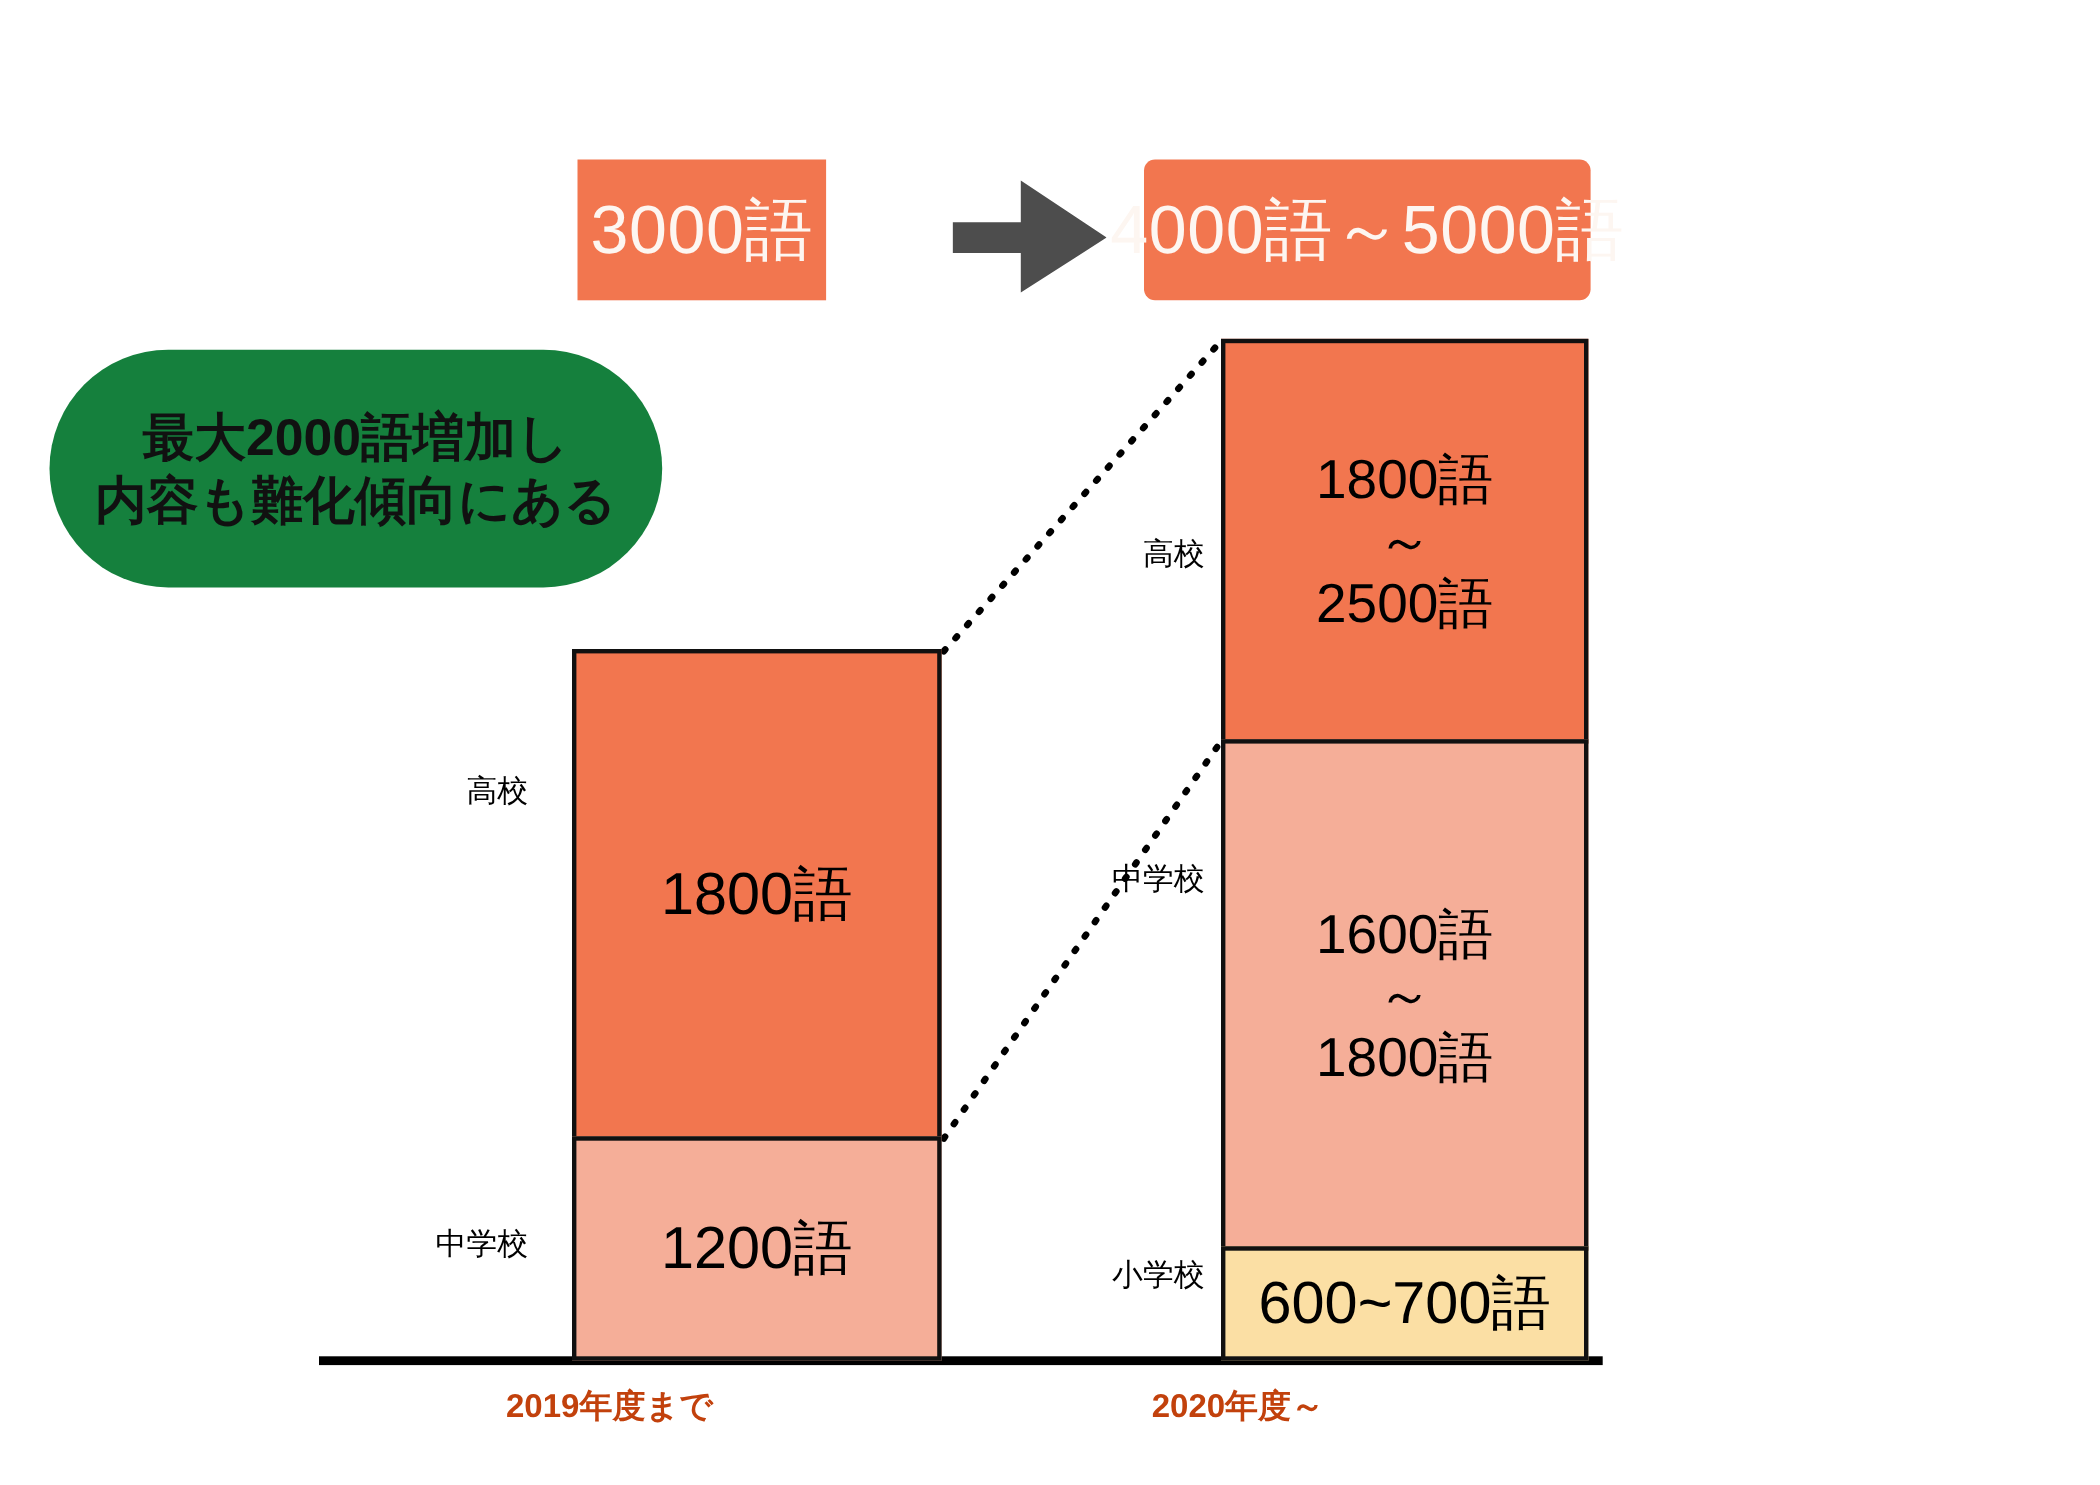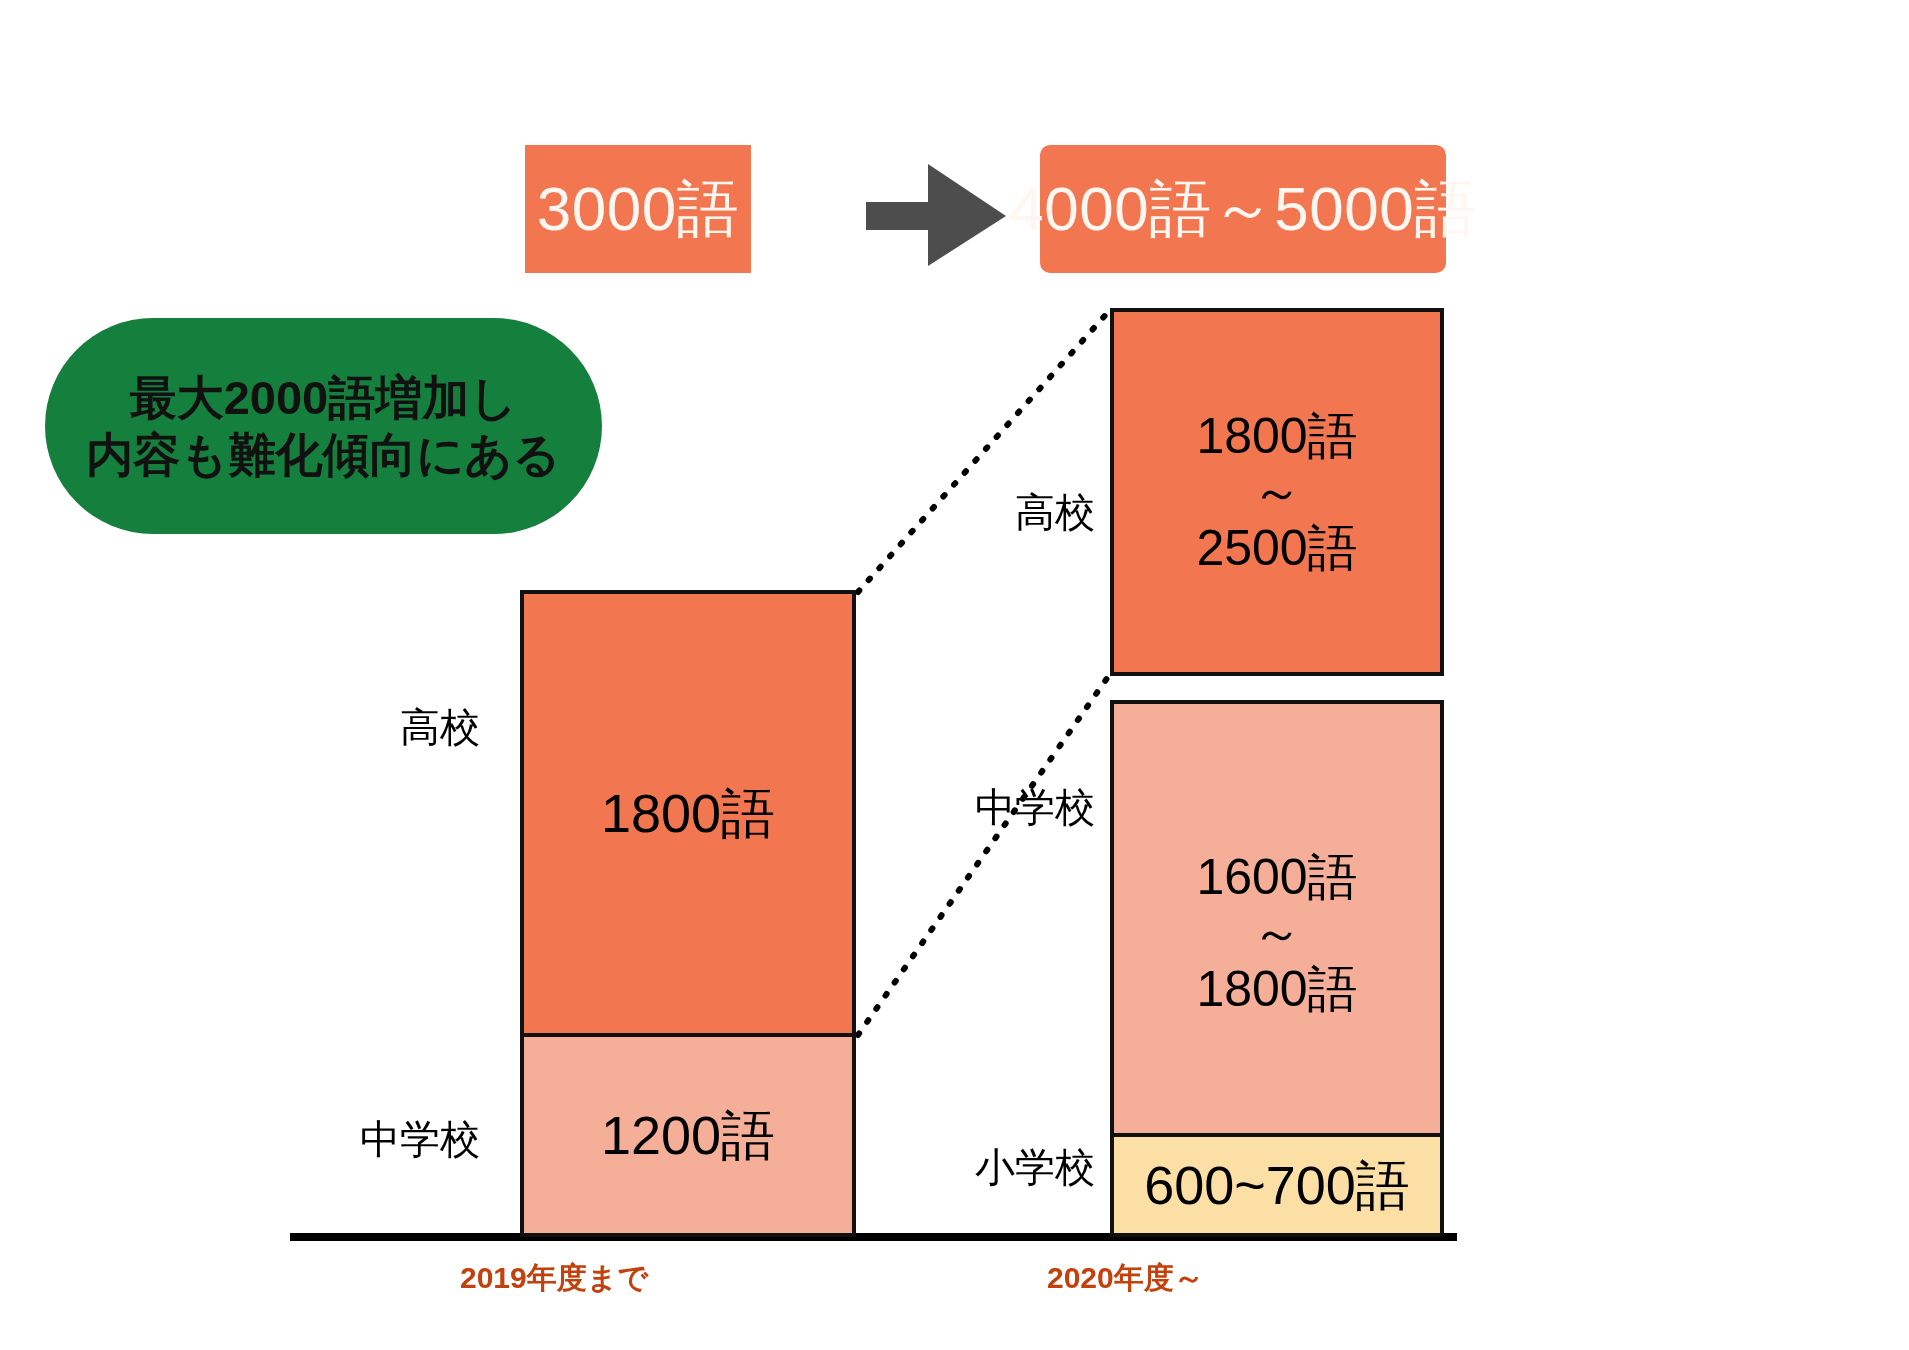--- a/index.html
+++ b/index.html
@@ -53,42 +53,42 @@
     line-height:1.12;
   }
   .seg .vline{font-size:50px;font-weight:400;white-space:nowrap;}
   .seg.single .vline{font-size:54px;}
   .c-orange{background:#F2764F;}
   .c-pink{background:#F5AE98;}
   .c-yellow{background:#FBDFA4;}
 
   .sidelabel{
     position:absolute;
-    font-size:40px;font-weight:400;color:#000;
+    font-size:28px;font-weight:400;color:#000;
     white-space:nowrap;
     text-align:right;
   }
 
   .axislabel{
     position:absolute;
     font-size:30px;font-weight:700;color:#c2410c;
     white-space:nowrap;
     text-align:left;
   }
 
   
   #seg-left-high{left:520px;top:590px;width:336px;height:447px;}
   #seg-left-jhs {left:520px;top:1033px;width:336px;height:204px;}
   #lab-left-high{left:330px;top:700px;width:150px;}
   #lab-left-jhs {left:330px;top:1112px;width:150px;}
   #axis-left{left:460px;top:1258px;width:460px;}
 
   
   #seg-right-high{left:1110px;top:308px;width:334px;height:368px;}
-  #seg-right-jhs {left:1110px;top:672px;width:334px;height:465px;margin-top:28px;}
+  #seg-right-jhs {left:1110px;top:672px;width:334px;height:465px;}
   #seg-right-elem{left:1110px;top:1133px;width:334px;height:104px;}
   #lab-right-high{left:940px;top:485px;width:155px;}
   #lab-right-jhs {left:940px;top:780px;width:155px;}
   #lab-right-elem{left:940px;top:1140px;width:155px;}
   #axis-right{left:1047px;top:1258px;width:460px;}
 
   #connectors{position:absolute;left:0;top:0;width:1909px;height:1350px;pointer-events:none;}
 </style>
 </head>
 <body>

